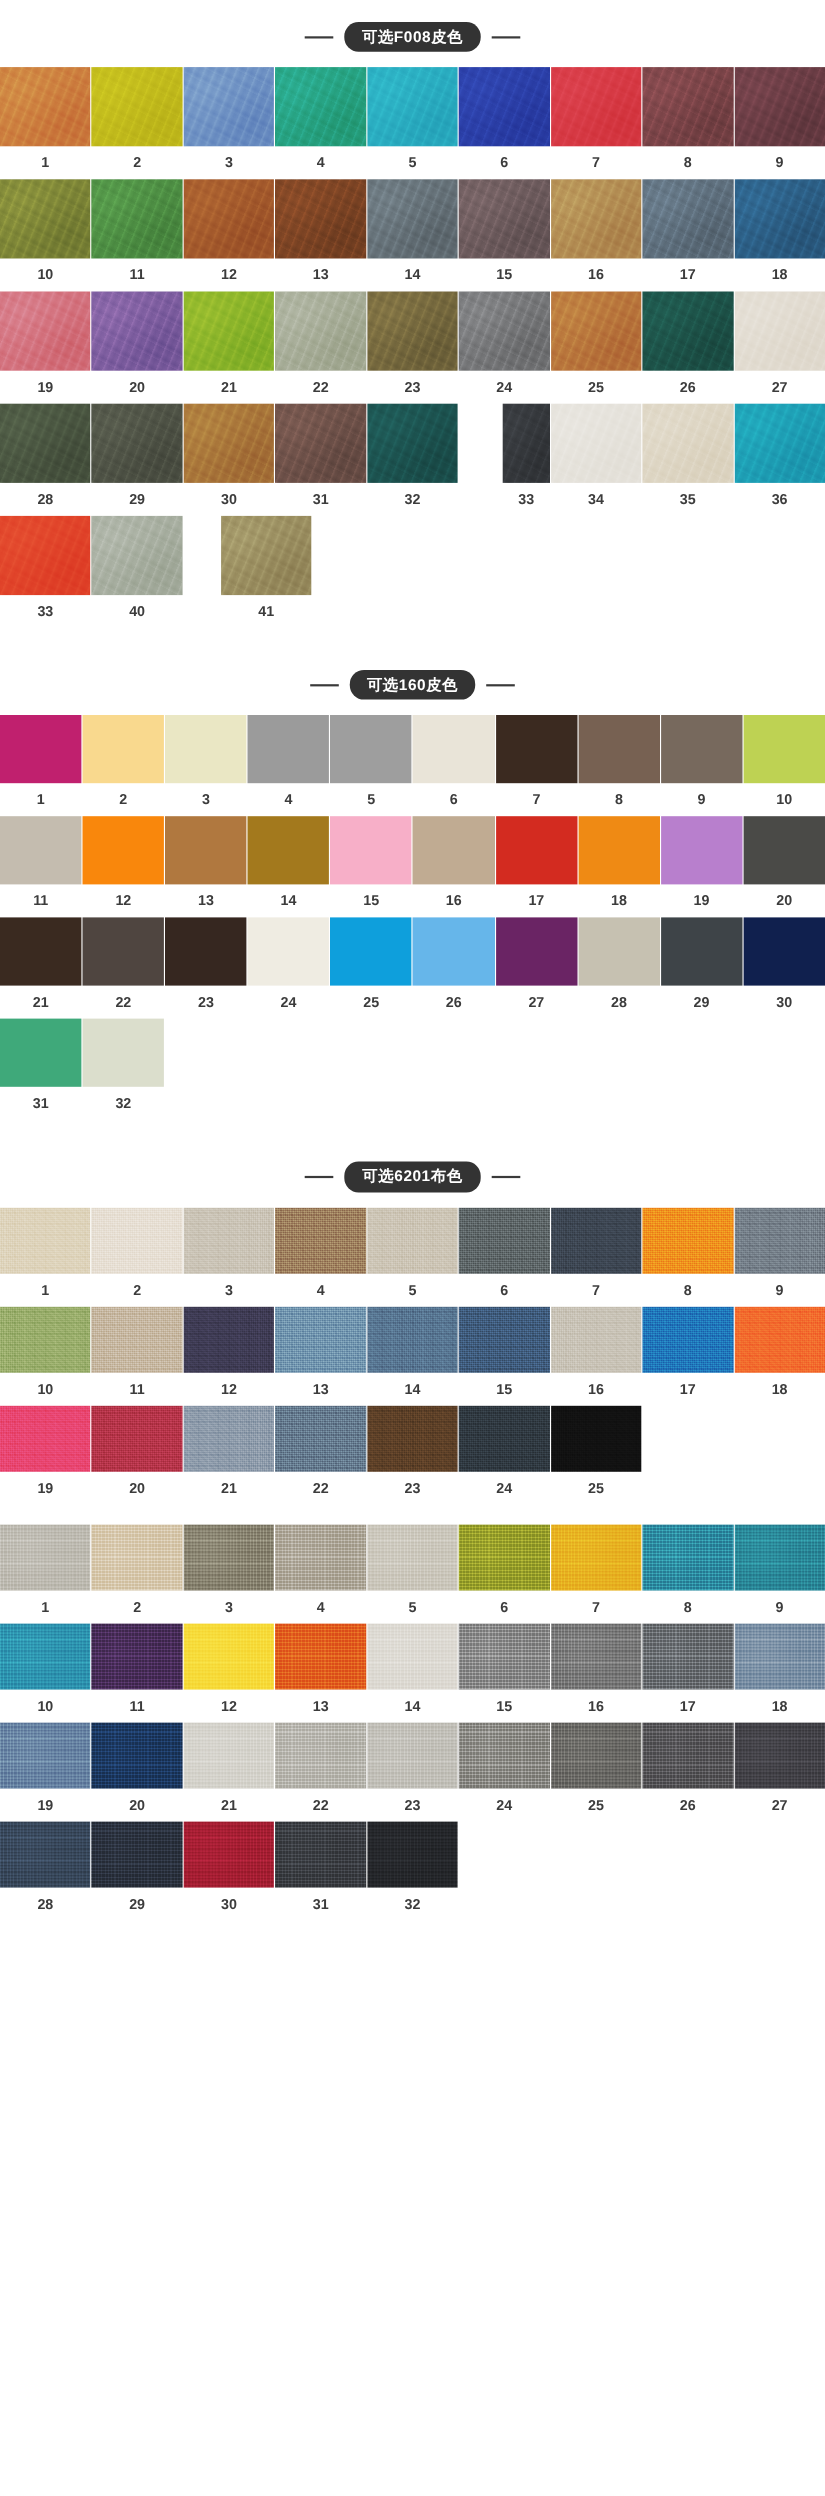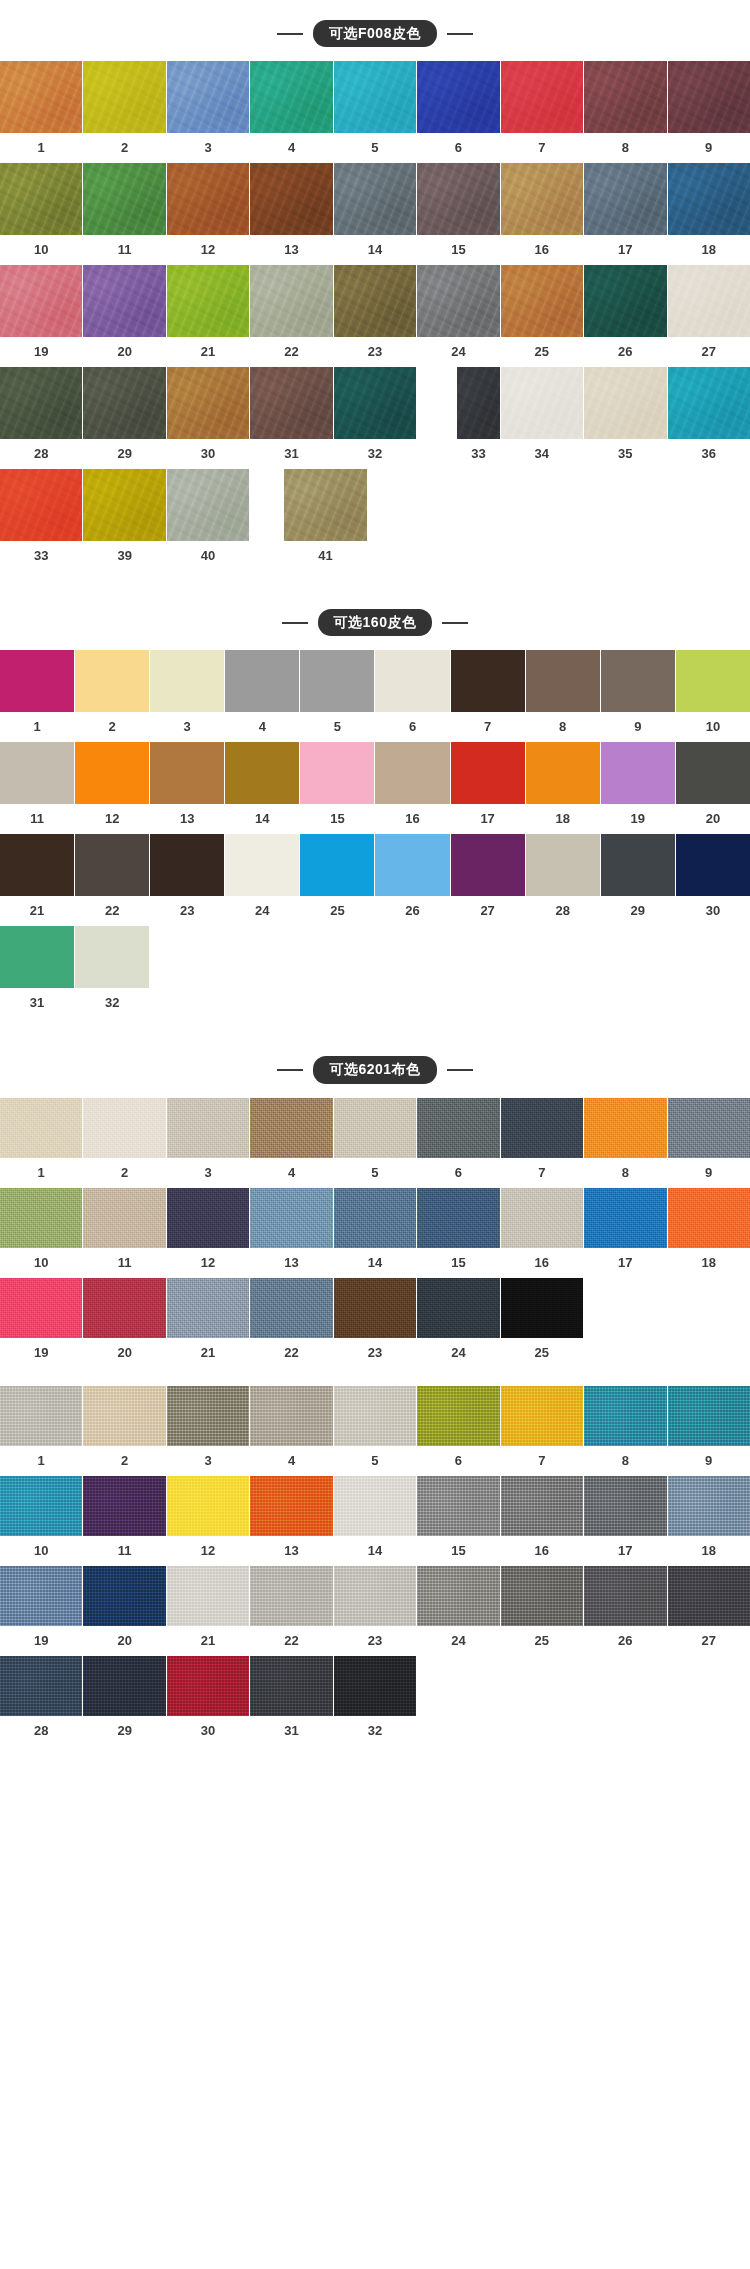--- a/index.html
+++ b/index.html
@@ -284,24 +284,20 @@
           </div>
           <div class="cell" style="width: 82.4444px; margin-right: 0px;">
             <div class="chip leather" title="36" style="height: 72px; background: rgb(30, 159, 181);"></div>
             <div class="num">36</div>
           </div>
           <div class="cell" style="width: 82.4444px; margin-right: 1px;">
             <div class="chip leather" title="37" style="height: 72px; background: rgb(225, 68, 42);"></div>
             <div class="num">33</div>
           </div>
           <div class="cell" style="width: 82.4444px; margin-right: 1px;">
-            <div class="chip leather" title="39" style="height: 72px; background: rgb(185, 164, 10);"></div>
-            <div class="num">39</div>
-          </div>
-          <div class="cell" style="width: 82.4444px; margin-right: 1px;">
             <div class="chip leather" title="40" style="height: 72px; background: rgb(168, 175, 161);"></div>
             <div class="num">40</div>
           </div>
           <div class="cell" style="width: 82.4444px; margin-right: 1px; margin-left: 34px;">
             <div class="chip leather" title="41" style="height: 72px; background: rgb(155, 143, 97);"></div>
             <div class="num">41</div>
           </div>
         </div>
         <div class="sec-gap"></div>
       </div>

